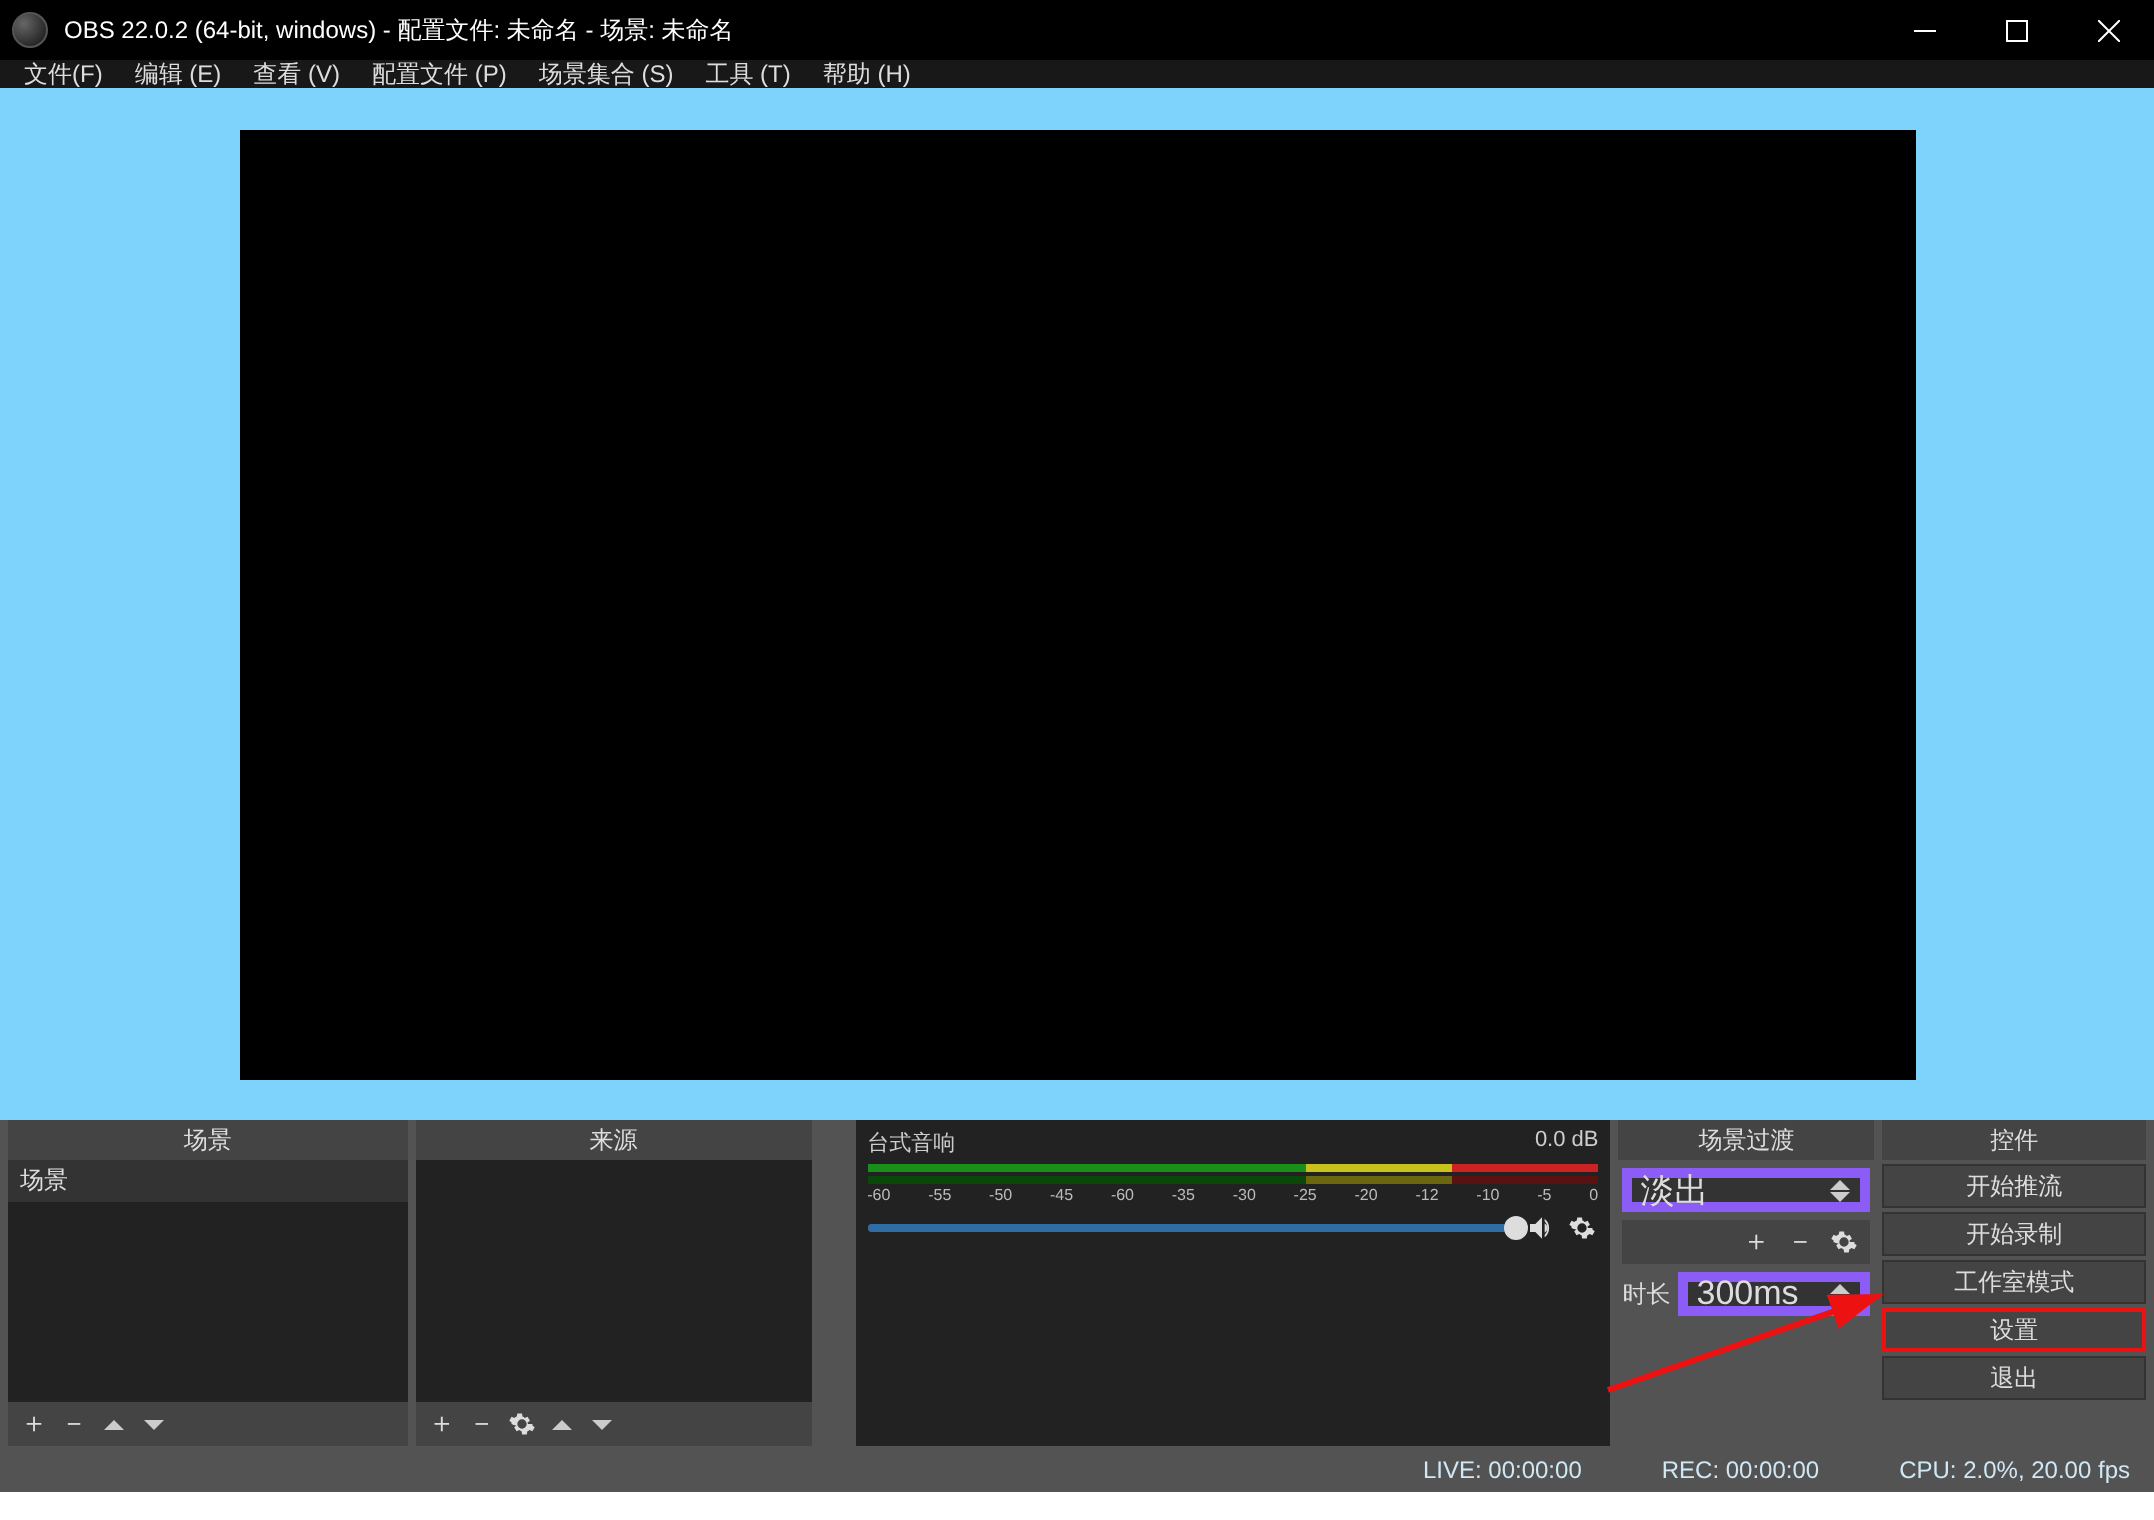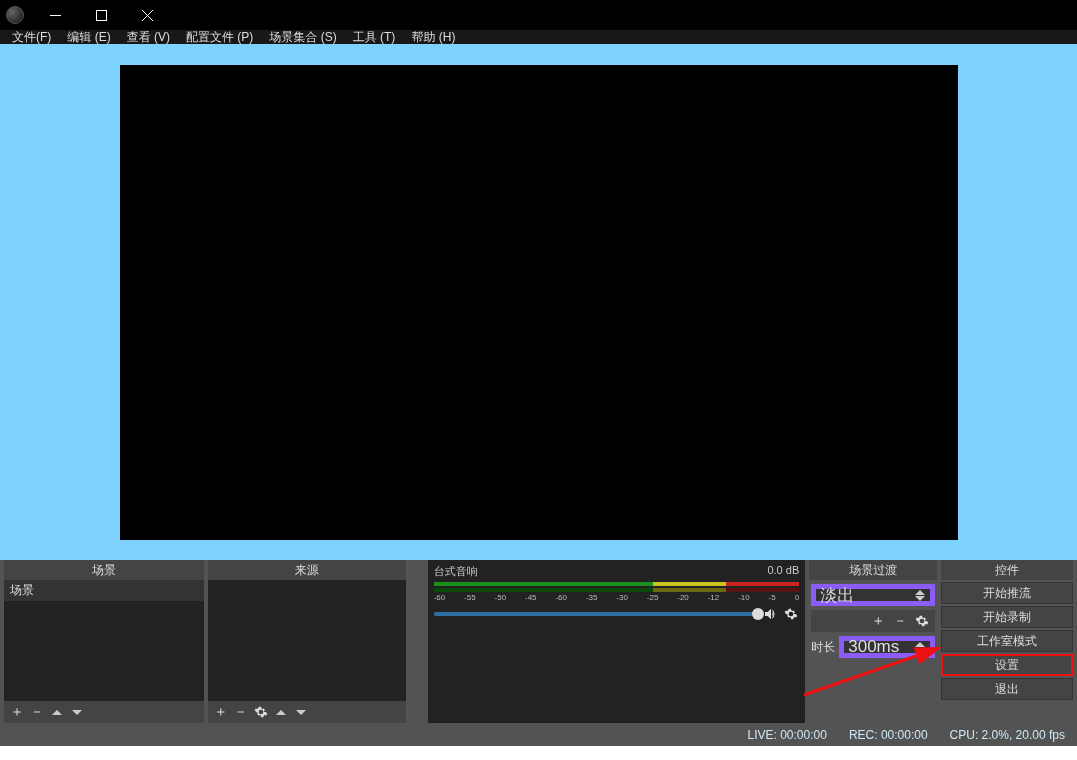--- a/index.html
+++ b/index.html
@@ -51,34 +51,35 @@
   .combo { height:22px; background:#333; border:5px solid #8b5cf6; display:flex; align-items:center; padding:0 4px; color:#ddd; font-size:17px; position:relative;text-align:center; }
   .combo .spn { position:absolute; right:2px; top:0; bottom:0; width:16px; display:flex; flex-direction:column;}
   .combo .spn div{ flex:1; display:flex; align-items:center; justify-content:center; }
   .trans-tool { height:22px; background:#444; display:flex; align-items:center; justify-content:flex-end; gap:4px; padding:0 4px; margin:4px 0;}
   .trans-dur { display:flex; align-items:center; gap:4px; }
   .trans-dur .combo { flex:1; font-family:monospace;}
 
   .ctrl-btn { height:22px; background:#444; border:1px solid #333; color:#ddd; display:flex; align-items:center; justify-content:center; font-size:12px; margin-bottom:2px; }
   .ctrl-btn.hl { border:2px solid #e11; }
 
-  .status { height:23px; background:#535353; display:flex; align-items:center; justify-content:flex-end; gap:22px; padding:0 12px 0 0; font-family:"Consolas",monospace; font-size:12px; color:#cfe; }
+  .status { height:23px; background:#535353; display:flex; align-items:center; justify-content:flex-end; gap:40px; padding:0 12px 0 0; font-family:"Consolas",monospace; font-size:12px; color:#cfe; }
   .status span { color:#d0e8f5; }
 
   .arrow { position:absolute; pointer-events:none; }
 
   .chev { width:0;height:0;border-left:5px solid transparent;border-right:5px solid transparent; }
   .chev.up { border-bottom:5px solid #ccc; }
   .chev.down { border-top:5px solid #ccc; }
 </style>
 </head>
 <body>
 
 <div class="titlebar">
   <div class="icon"></div>
+  <div class="title">OBS 22.0.2 (64-bit, windows) - 配置文件: 未命名 - 场景: 未命名</div>
   <div class="winbtns">
     <div class="winbtn">
         <svg width="11" height="11">
           <line x1="0" y1="5.5" x2="11" y2="5.5"></line>
         </svg>
       </div>
     <div class="winbtn">
         <svg width="11" height="11">
           <rect x="0.5" y="0.5" width="10" height="10"></rect>
         </svg>

